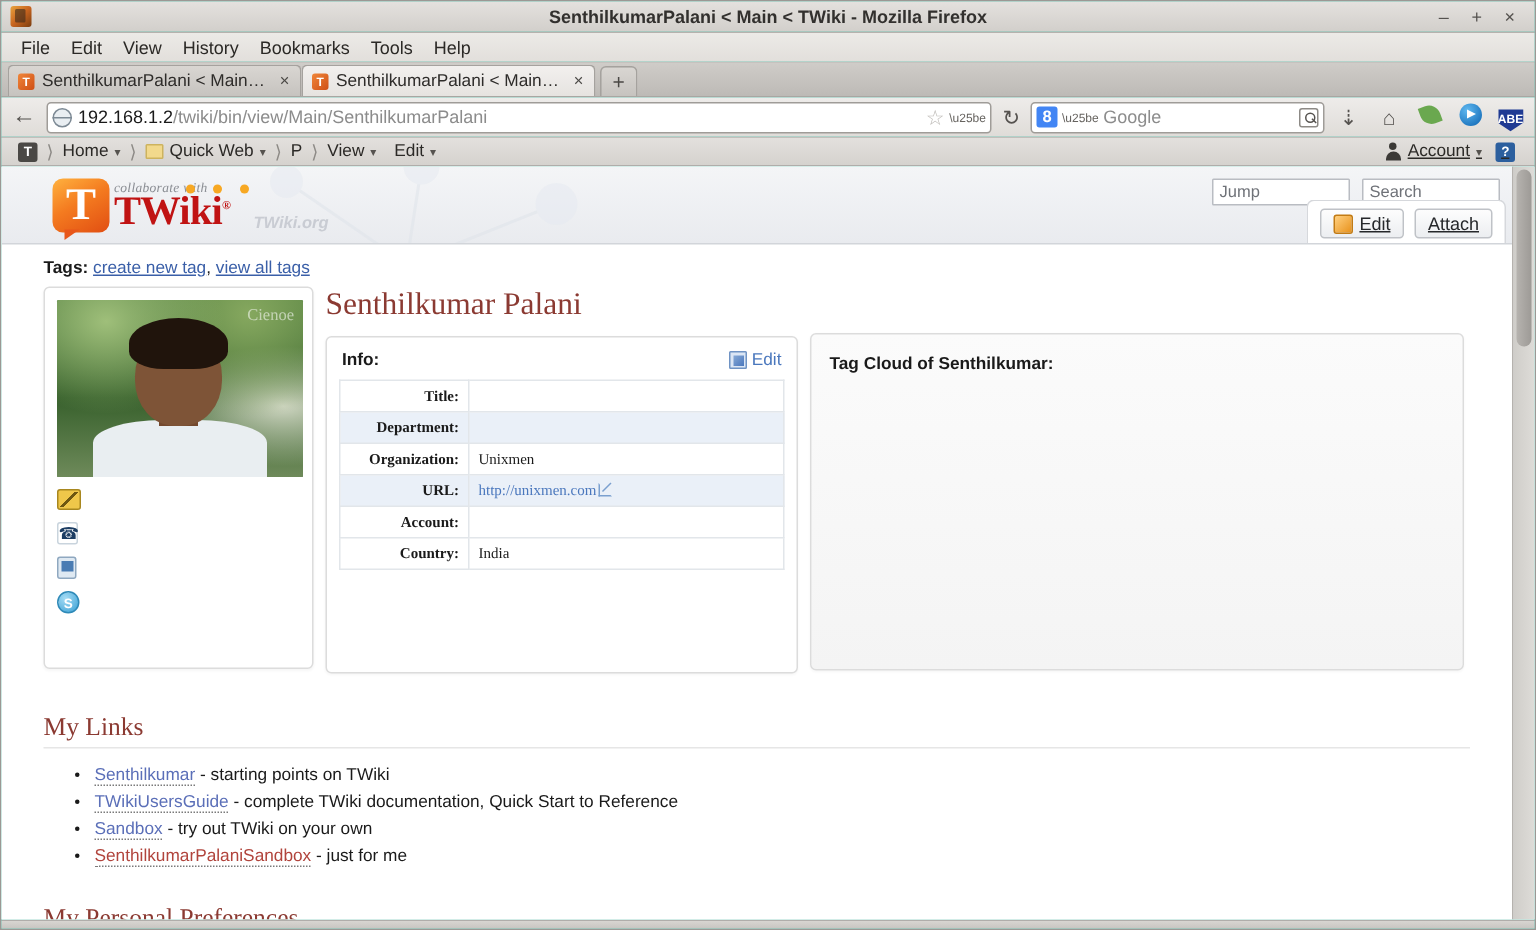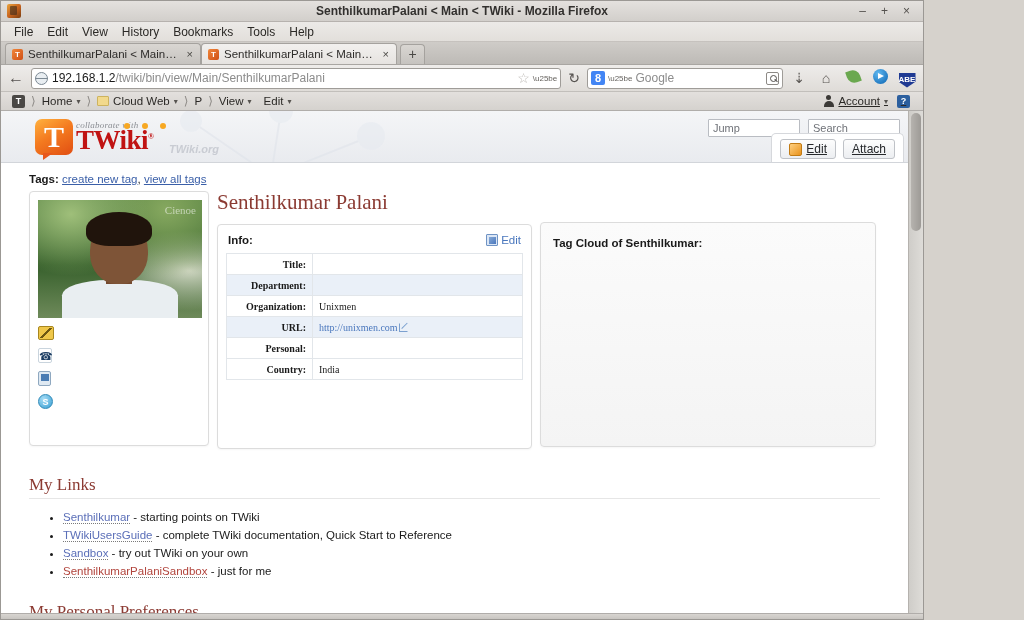--- a/index.html
+++ b/index.html
@@ -7,21 +7,21 @@
     margin: 0; padding: 0;
     width: 1024px; height: 620px;
     overflow: hidden;
     font-family: "Liberation Sans", sans-serif;
     font-size: 12px;
     background: #d6d2cc;
   }
 
   
   .window {
-    width: 924px; height: 620px;
+    width: 1024px; height: 620px;
     display: flex; flex-direction: column;
     background: #5eead4;
     border: 1px solid #9b9894;
     position: relative;
   }
   .titlebar {
     height: 21px;
     background: linear-gradient(#e4e1de, #d2cfcb);
     border-bottom: 1px solid #b6b2ae;
     display: flex; align-items: center;
@@ -574,21 +574,21 @@
       <span class="twikisq">T</span>
     </div>
     <span class="crumb-sep">⟩</span>
     <div class="crumb">
       <span>Home</span>
       <span class="cdown">▾</span>
     </div>
     <span class="crumb-sep">⟩</span>
     <div class="crumb">
       <span class="folder"></span>
-      <span>Cloud Web</span>
+      <span>Quick Web</span>
       <span class="cdown">▾</span>
     </div>
     <span class="crumb-sep">⟩</span>
     <div class="crumb">
       <span>P</span>
     </div>
     <span class="crumb-sep">⟩</span>
     <div class="crumb">
       <span>View</span>
       <span class="cdown">▾</span>
@@ -712,21 +712,21 @@
                 </tr>
                 <tr>
                   <td class="k">Organization:</td>
                   <td class="v">Unixmen</td>
                 </tr>
                 <tr class="alt">
                   <td class="k">URL:</td>
                   <td class="v"><a href="#">http://unixmen.com</a><span class="extlink"></span></td>
                 </tr>
                 <tr>
-                  <td class="k">Personal:</td>
+                  <td class="k">Account:</td>
                   <td class="v"></td>
                 </tr>
                 <tr>
                   <td class="k">Country:</td>
                   <td class="v">India</td>
                 </tr>
               </tbody>
                 </table>
             </div>
           </div>

